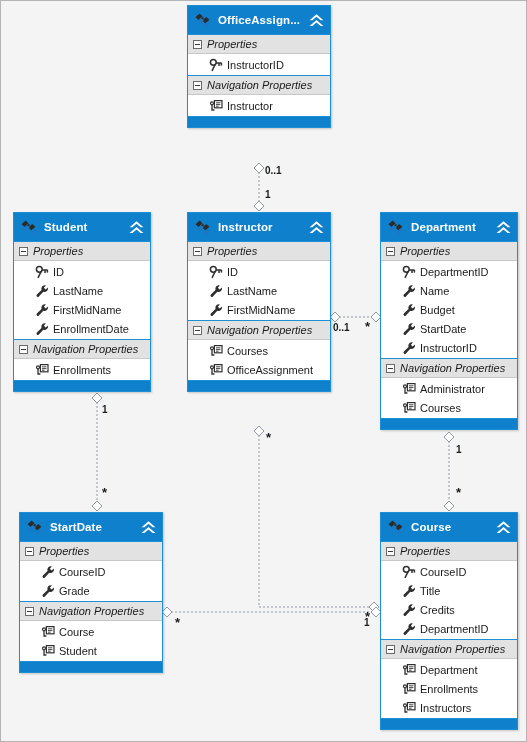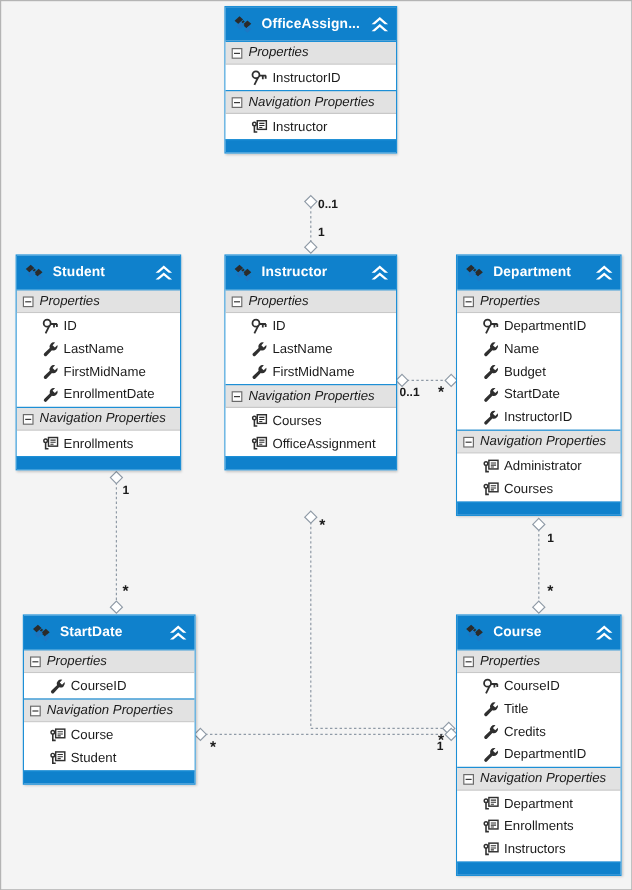--- a/index.html
+++ b/index.html
@@ -451,20 +451,26 @@
           <span class="pm-box"></span>
           <span class="section-label">Properties</span>
         </div>
         <div class="rows">
           <div class="row">
             <svg class="row-icon" viewBox="0 0 14 14">
               <path d="M10.9 1.4 a3.6 3.6 0 0 0 -4.4 4.6 L1.9 10.4 a1.4 1.4 0 0 0 2.0 2.0 L8.3 7.8 a3.6 3.6 0 0 0 4.6 -4.4 L10.7 5.6 L8.8 3.7 Z" fill="#2f2f2f"></path>
             </svg>
             <span class="row-label">CourseID</span>
           </div>
+          <div class="row">
+            <svg class="row-icon" viewBox="0 0 14 14">
+              <path d="M10.9 1.4 a3.6 3.6 0 0 0 -4.4 4.6 L1.9 10.4 a1.4 1.4 0 0 0 2.0 2.0 L8.3 7.8 a3.6 3.6 0 0 0 4.6 -4.4 L10.7 5.6 L8.8 3.7 Z" fill="#2f2f2f"></path>
+            </svg>
+            <span class="row-label">Grade</span>
+          </div>
         </div>
         <div class="section">
           <span class="pm-box"></span>
           <span class="section-label">Navigation Properties</span>
         </div>
         <div class="rows">
           <div class="row">
             <svg class="row-icon" viewBox="0 0 14 14">
               <rect x="5.4" y="1.6" width="7.6" height="7.2" fill="#ffffff" stroke="#2f2f2f" stroke-width="1.2"></rect>
               <path d="M7.0 3.8 H11.4 M7.0 5.6 H11.4 M7.0 7.2 H9.6" stroke="#2f2f2f" stroke-width="0.9"></path>

